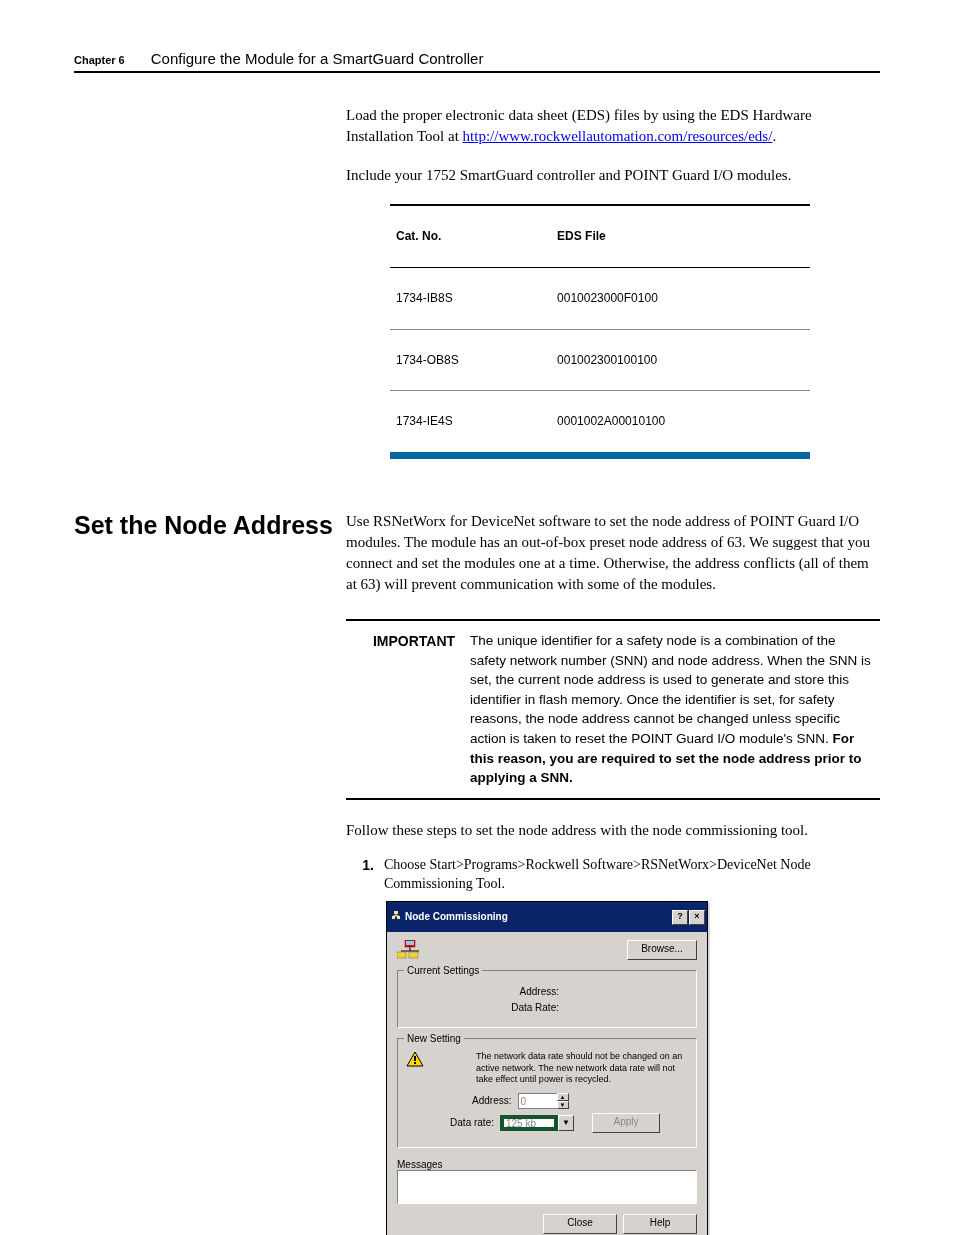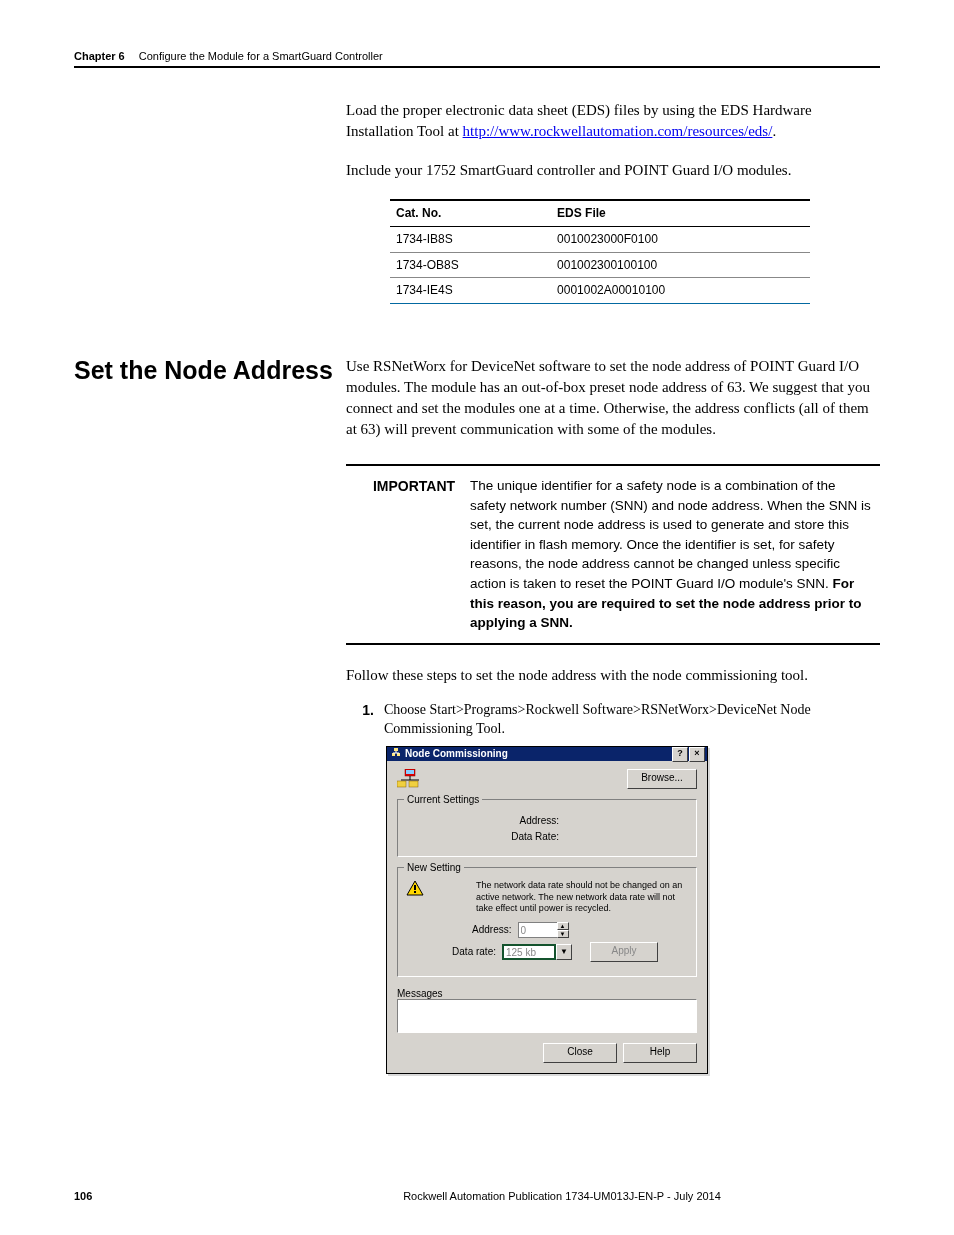--- a/index.html
+++ b/index.html
@@ -14,30 +14,31 @@
     padding: 50px 74px 40px 74px;
     position: relative;
     min-height: 1140px;
   }
   .header-line {
     display: flex;
     align-items: baseline;
     border-bottom: 2px solid #000;
     padding-bottom: 4px;
     margin-bottom: 32px;
+    gap: 12px;
   }
   .chapter-num {
     font-family: Arial, Helvetica, sans-serif;
     font-weight: bold;
     font-size: 11px;
     margin-right: 14px;
   }
   .chapter-title {
     font-family: Arial, Helvetica, sans-serif;
-    font-size: 11px;
+    font-size: 15px;
   }
   .body-col {
     margin-left: 272px;
     font-size: 15px;
     line-height: 1.4;
   }
   .body-col p {
     margin: 0 0  18px 0;
   }
   a.link {
@@ -46,32 +47,32 @@
   }
   .eds-table {
     border-collapse: collapse;
     width: 420px;
     margin: 10px 0 10px 44px;
     font-family: Arial, Helvetica, sans-serif;
     font-size: 12px;
   }
   .eds-table th, .eds-table td {
     text-align: left;
-    padding: 4px 6px;
+    padding: 22px 6px;
   }
   .eds-table th {
     font-weight: bold;
     border-top: 2px solid #000;
     border-bottom: 1px solid #000;
   }
   .eds-table td {
     border-bottom: 1px solid #888;
   }
   .eds-table tr:last-child td {
-    border-bottom: 1px solid #0369a1;
+    border-bottom: 7px solid #0369a1;
   }
   .section {
     display: flex;
     margin-top: 52px;
   }
   .section-heading {
     width: 272px;
     font-family: Arial, Helvetica, sans-serif;
     font-weight: bold;
     font-size: 25px;
@@ -137,21 +138,21 @@
     color: #000;
     background: #d6d3ce;
     border: 1px solid #000;
     box-shadow: 2px 2px 0 rgba(0,0,0,.15);
   }
   .dialog-titlebar {
     background: #0a246a;
     color: #fff;
     display: flex;
     align-items: center;
-    height: 14px;
+    height: 30px;
     padding: 0 2px 0 4px;
     font-weight: bold;
     font-size: 10px;
     justify-content: flex-end;
   }
   .dialog-title-text { flex: 1; }
   .title-btn {
     width: 14px; height: 13px;
     background: #d6d3ce;
     border: 1px solid #fff;
@@ -253,21 +254,21 @@
     background: #d6d3ce;
     border: 1px solid #fff;
     border-right-color: #404040; border-bottom-color: #404040;
     font-size: 6px; line-height: 6px; text-align: center;
   }
   .combo {
     display: flex; height: 16px;
   }
   .combo input {
     width: 46px; font-size: 10px;
-    border: 2px solid #14532d;
+    border: 4px solid #14532d;
     background: #fff; color: #888; padding: 0 2px;
   }
   .combo .dd {
     width: 14px;
     background: #d6d3ce;
     border: 1px solid #fff;
     border-right-color: #404040; border-bottom-color: #404040;
     text-align: center; font-size: 8px; line-height: 14px;
   }
   .apply-cell { margin-left: 18px; }

